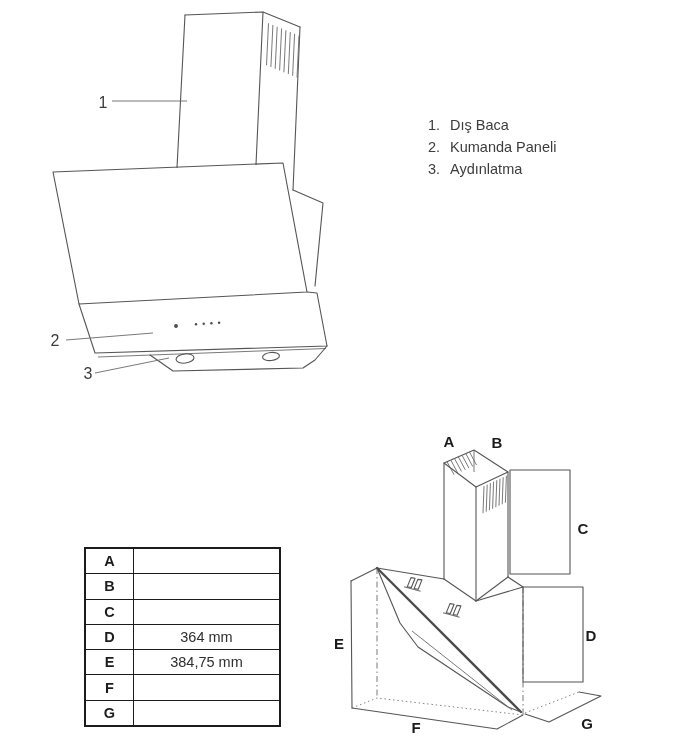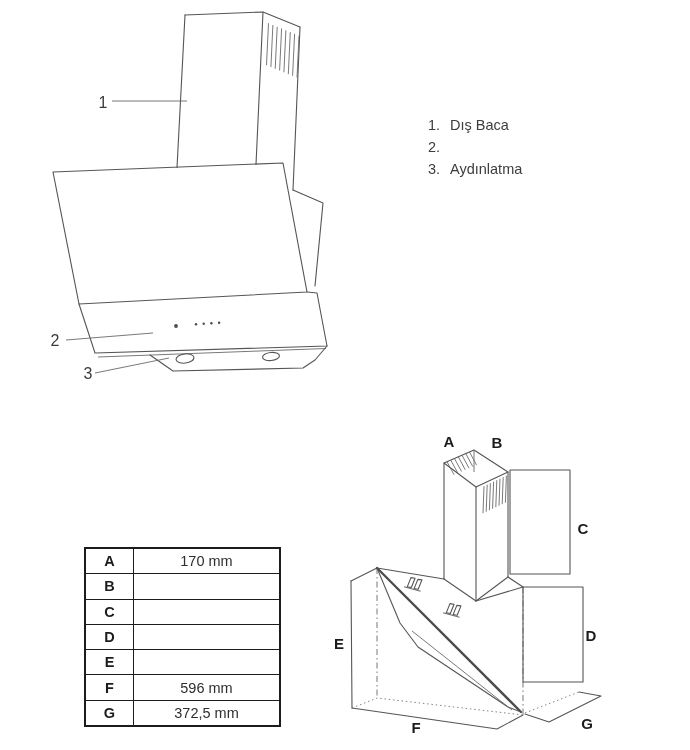--- a/index.html
+++ b/index.html
@@ -107,51 +107,51 @@
     </g>
   </svg>
 
   <div class="legend">
     <div class="legend-item">
       <span class="lg-num">1.</span>
       <span>Dış Baca</span>
     </div>
     <div class="legend-item">
       <span class="lg-num">2.</span>
+      <span>Kumanda Paneli</span>
     </div>
     <div class="legend-item">
       <span class="lg-num">3.</span>
       <span>Aydınlatma</span>
     </div>
   </div>
 
   <div class="dim-table">
     <div class="dim-row">
       <div class="dim-label">A</div>
-      <div class="dim-value">170 mm</div>
     </div>
     <div class="dim-row">
       <div class="dim-label">B</div>
     </div>
     <div class="dim-row">
       <div class="dim-label">C</div>
     </div>
     <div class="dim-row">
       <div class="dim-label">D</div>
+      <div class="dim-value">364 mm</div>
     </div>
     <div class="dim-row">
       <div class="dim-label">E</div>
+      <div class="dim-value">384,75 mm</div>
     </div>
     <div class="dim-row">
       <div class="dim-label">F</div>
-      <div class="dim-value">596 mm</div>
     </div>
     <div class="dim-row">
       <div class="dim-label">G</div>
-      <div class="dim-value">372,5 mm</div>
     </div>
   </div>
 
   <svg id="dim-drawing" width="355" height="325" viewBox="0 0 355 325">
 
     <g>
       <path class="ln" d="M144,25 L114,38 L146,62 L178,47 Z"></path>
       <path class="ln-thin" d="M144,25 L144,47"></path>
       <path class="ln" d="M114,38 L114,154"></path>
       <path class="ln" d="M146,62 L146,176"></path>

